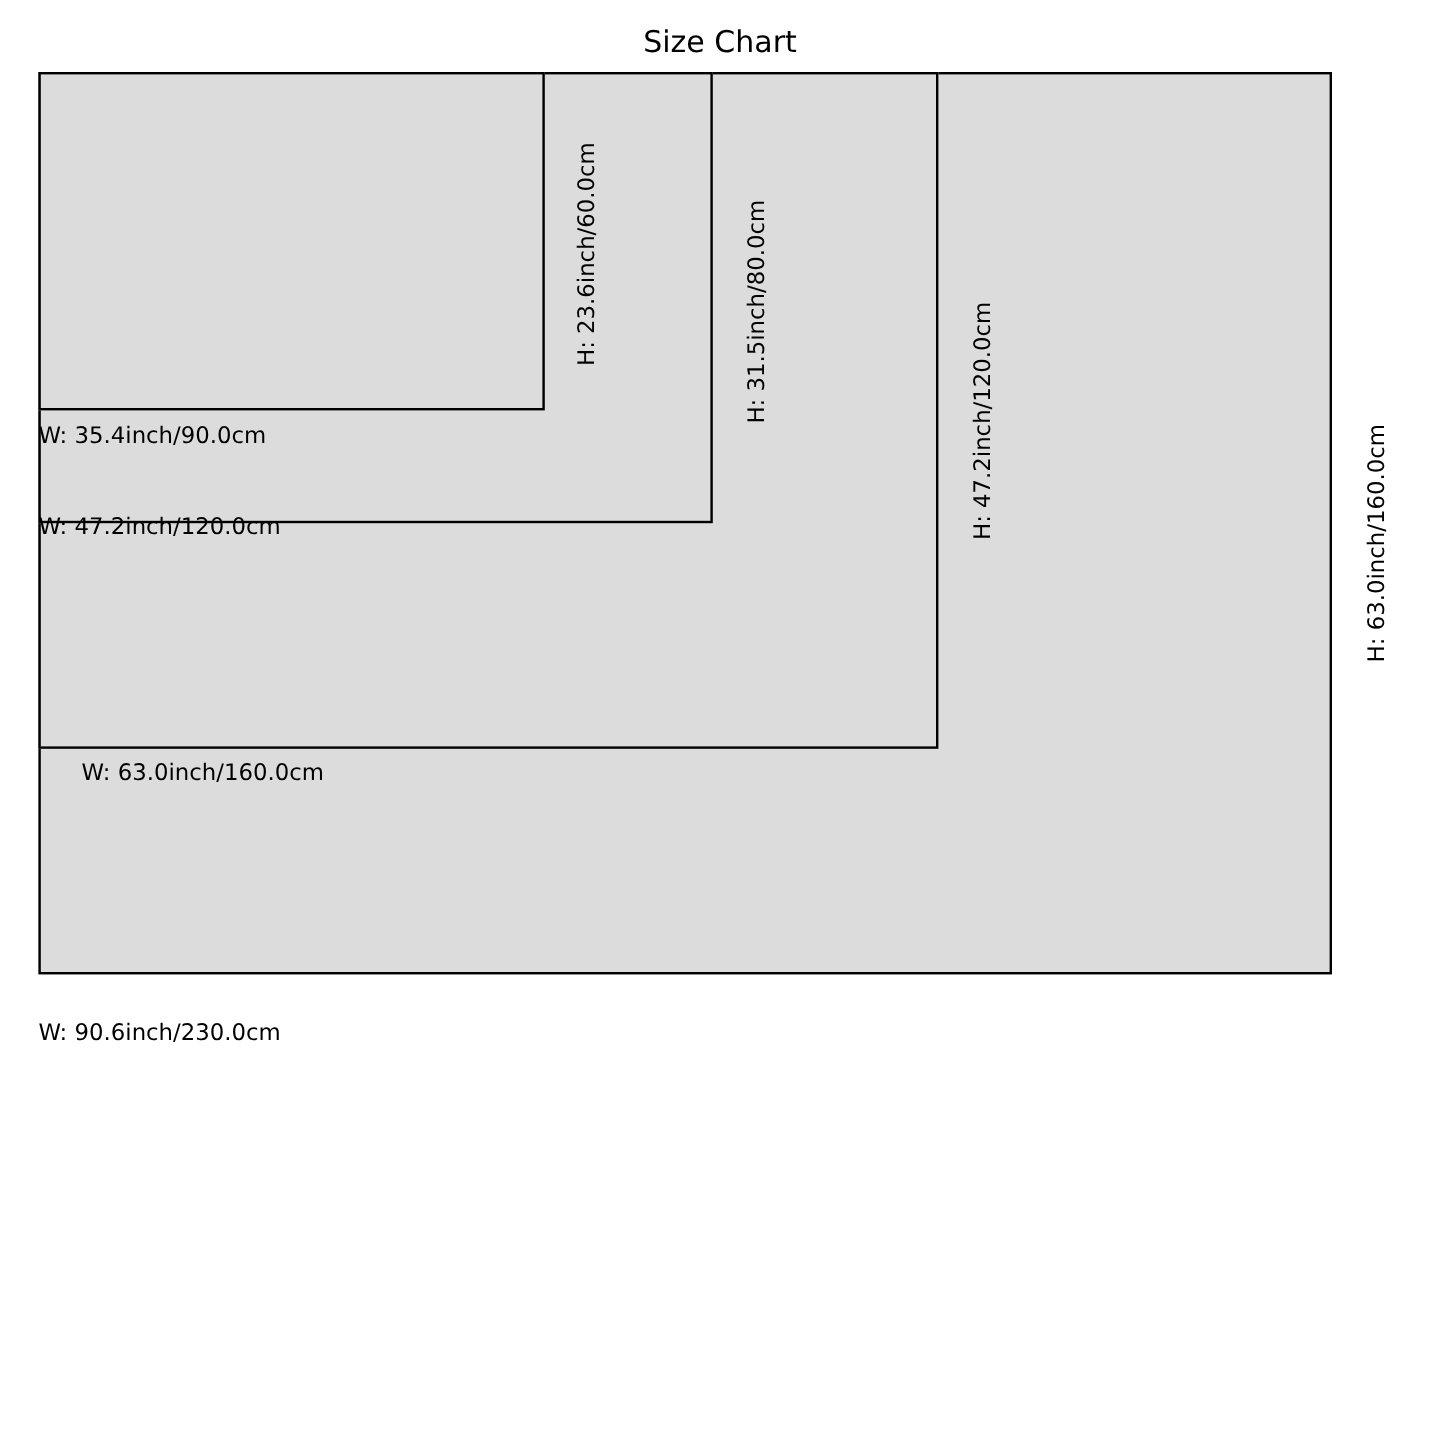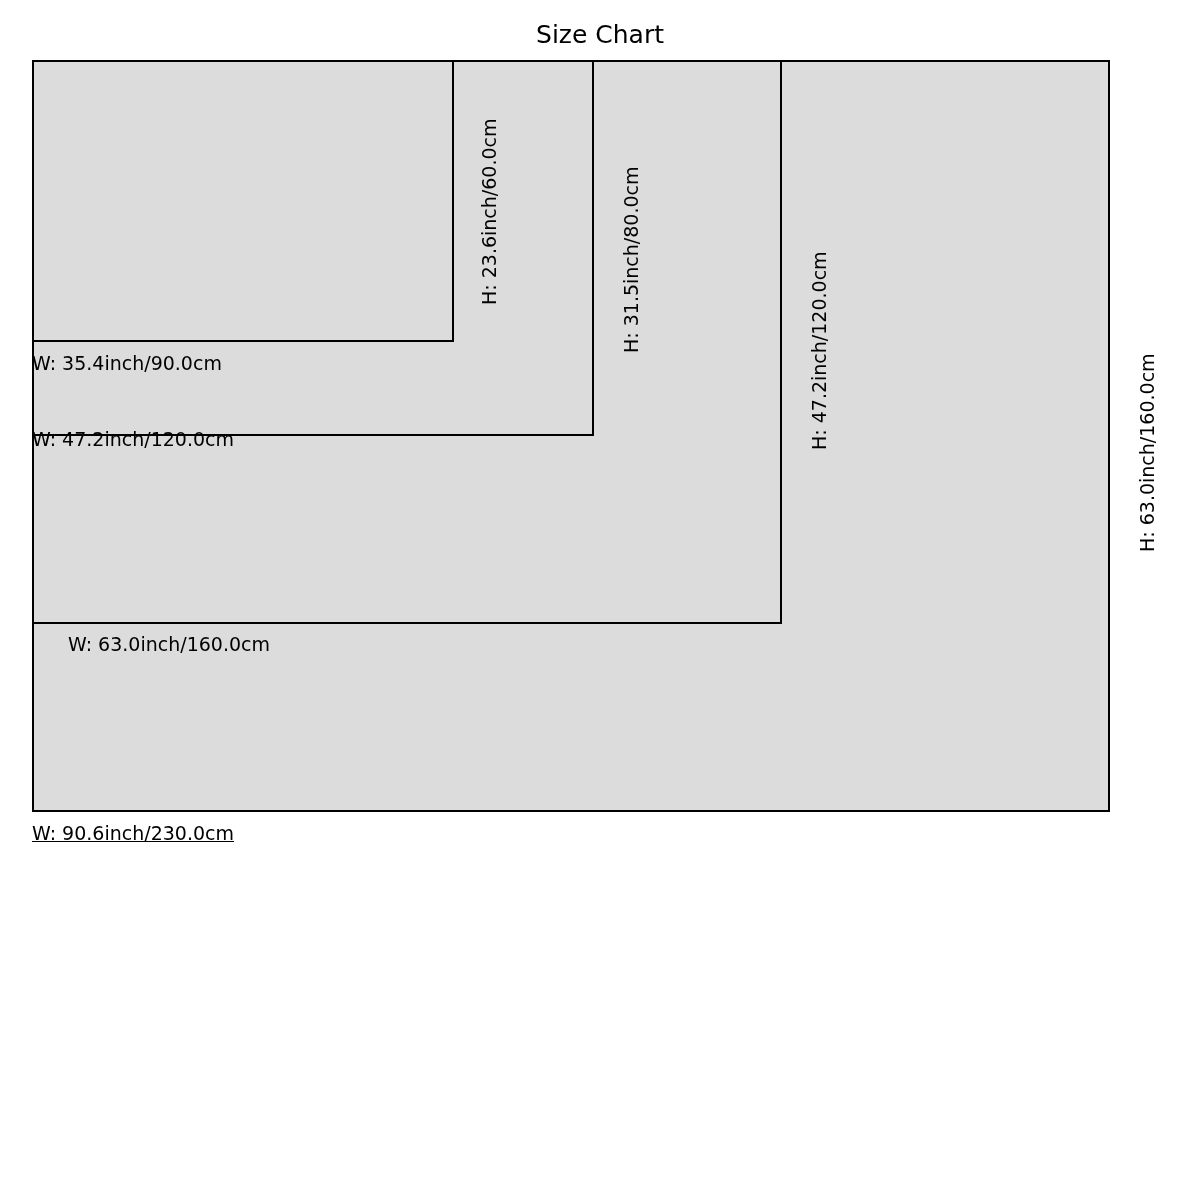--- a/index.html
+++ b/index.html
@@ -78,21 +78,21 @@
   <div class="size-rect" style="left:32px; top:60px; width:562px; height:376px; z-index:3;"></div>
 
   <div class="size-rect" style="left:32px; top:60px; width:422px; height:282px; z-index:4;"></div>
 
   <div class="w-label" style="left:32px; top:352px; z-index:10;text-align:right;">W: 35.4inch/90.0cm</div>
 
   <div class="w-label" style="left:32px; top:428px; z-index:10;">W: 47.2inch/120.0cm</div>
 
   <div class="w-label" style="left:32px; top:633px; z-index:10;margin-left:36px;">W: 63.0inch/160.0cm</div>
 
-  <div class="w-label" style="left:32px; top:822px; z-index:10;text-decoration:underline;">W: 90.6inch/230.0cm</div>
+  <div class="w-label" style="left:32px; top:850px; z-index:10;">W: 90.6inch/230.0cm</div>
 
   <div class="h-label" style="left:478px; top:305px; z-index:10;">H: 23.6inch/60.0cm</div>
 
   <div class="h-label" style="left:620px; top:353px; z-index:10;">H: 31.5inch/80.0cm</div>
 
   <div class="h-label" style="left:808px; top:450px; z-index:10;">H: 47.2inch/120.0cm</div>
 
   <div class="h-label" style="left:1136px; top:552px; z-index:10;">H: 63.0inch/160.0cm</div>
 
 </div>

